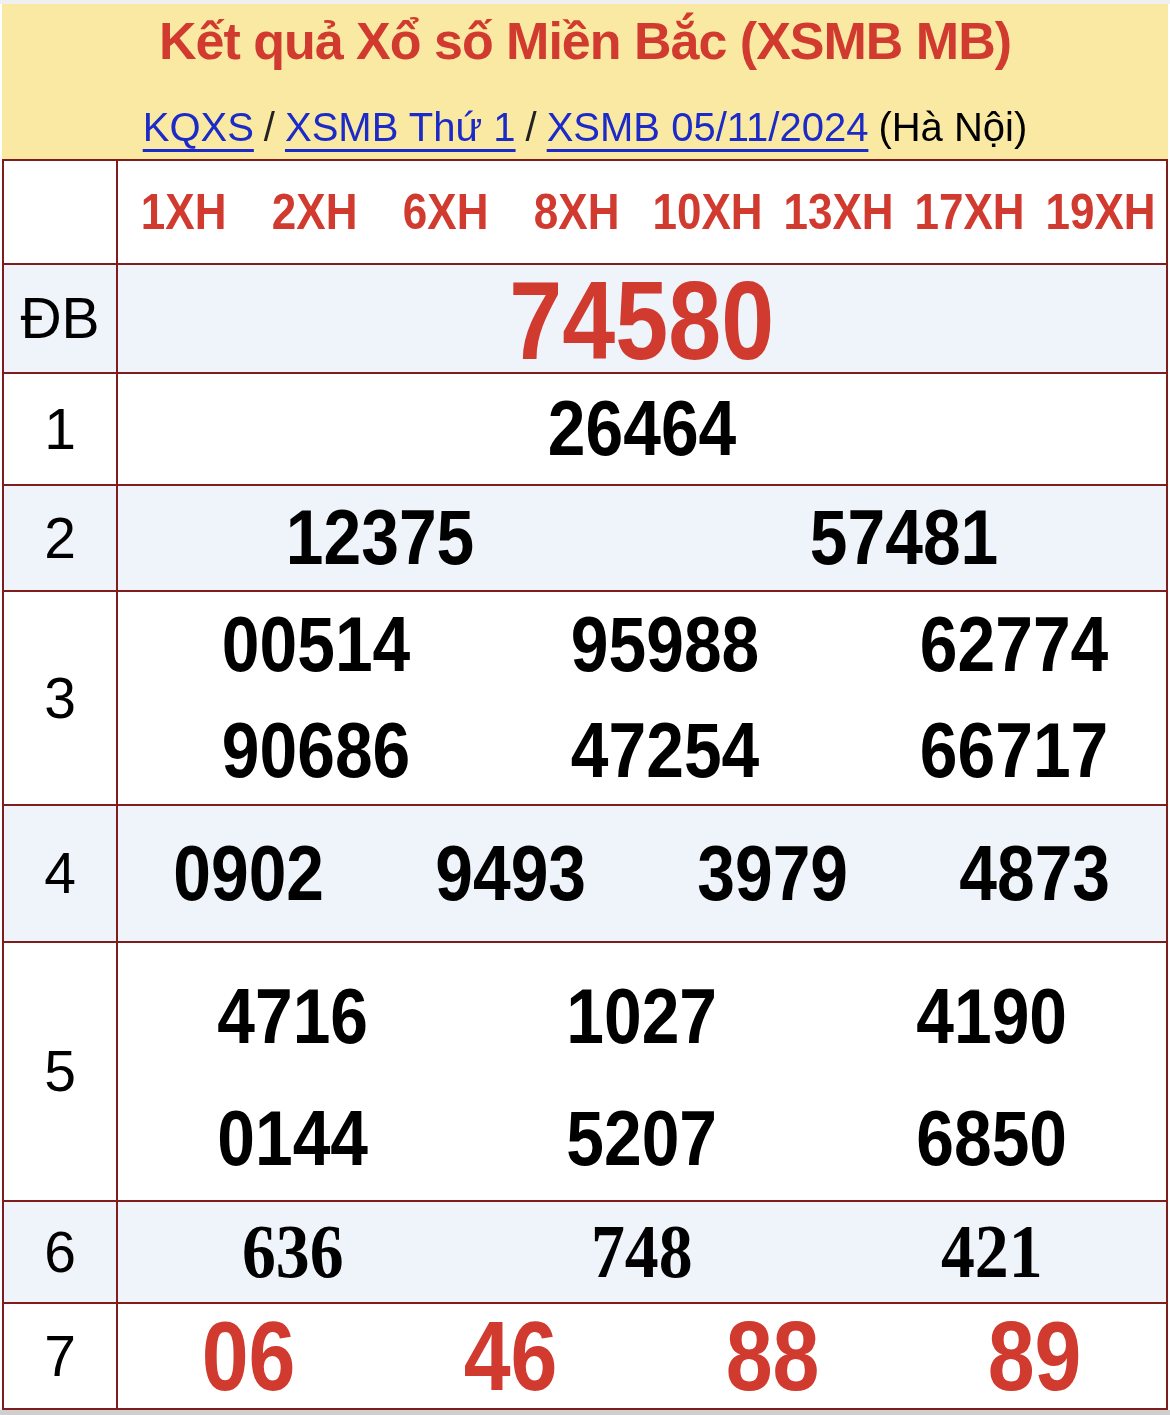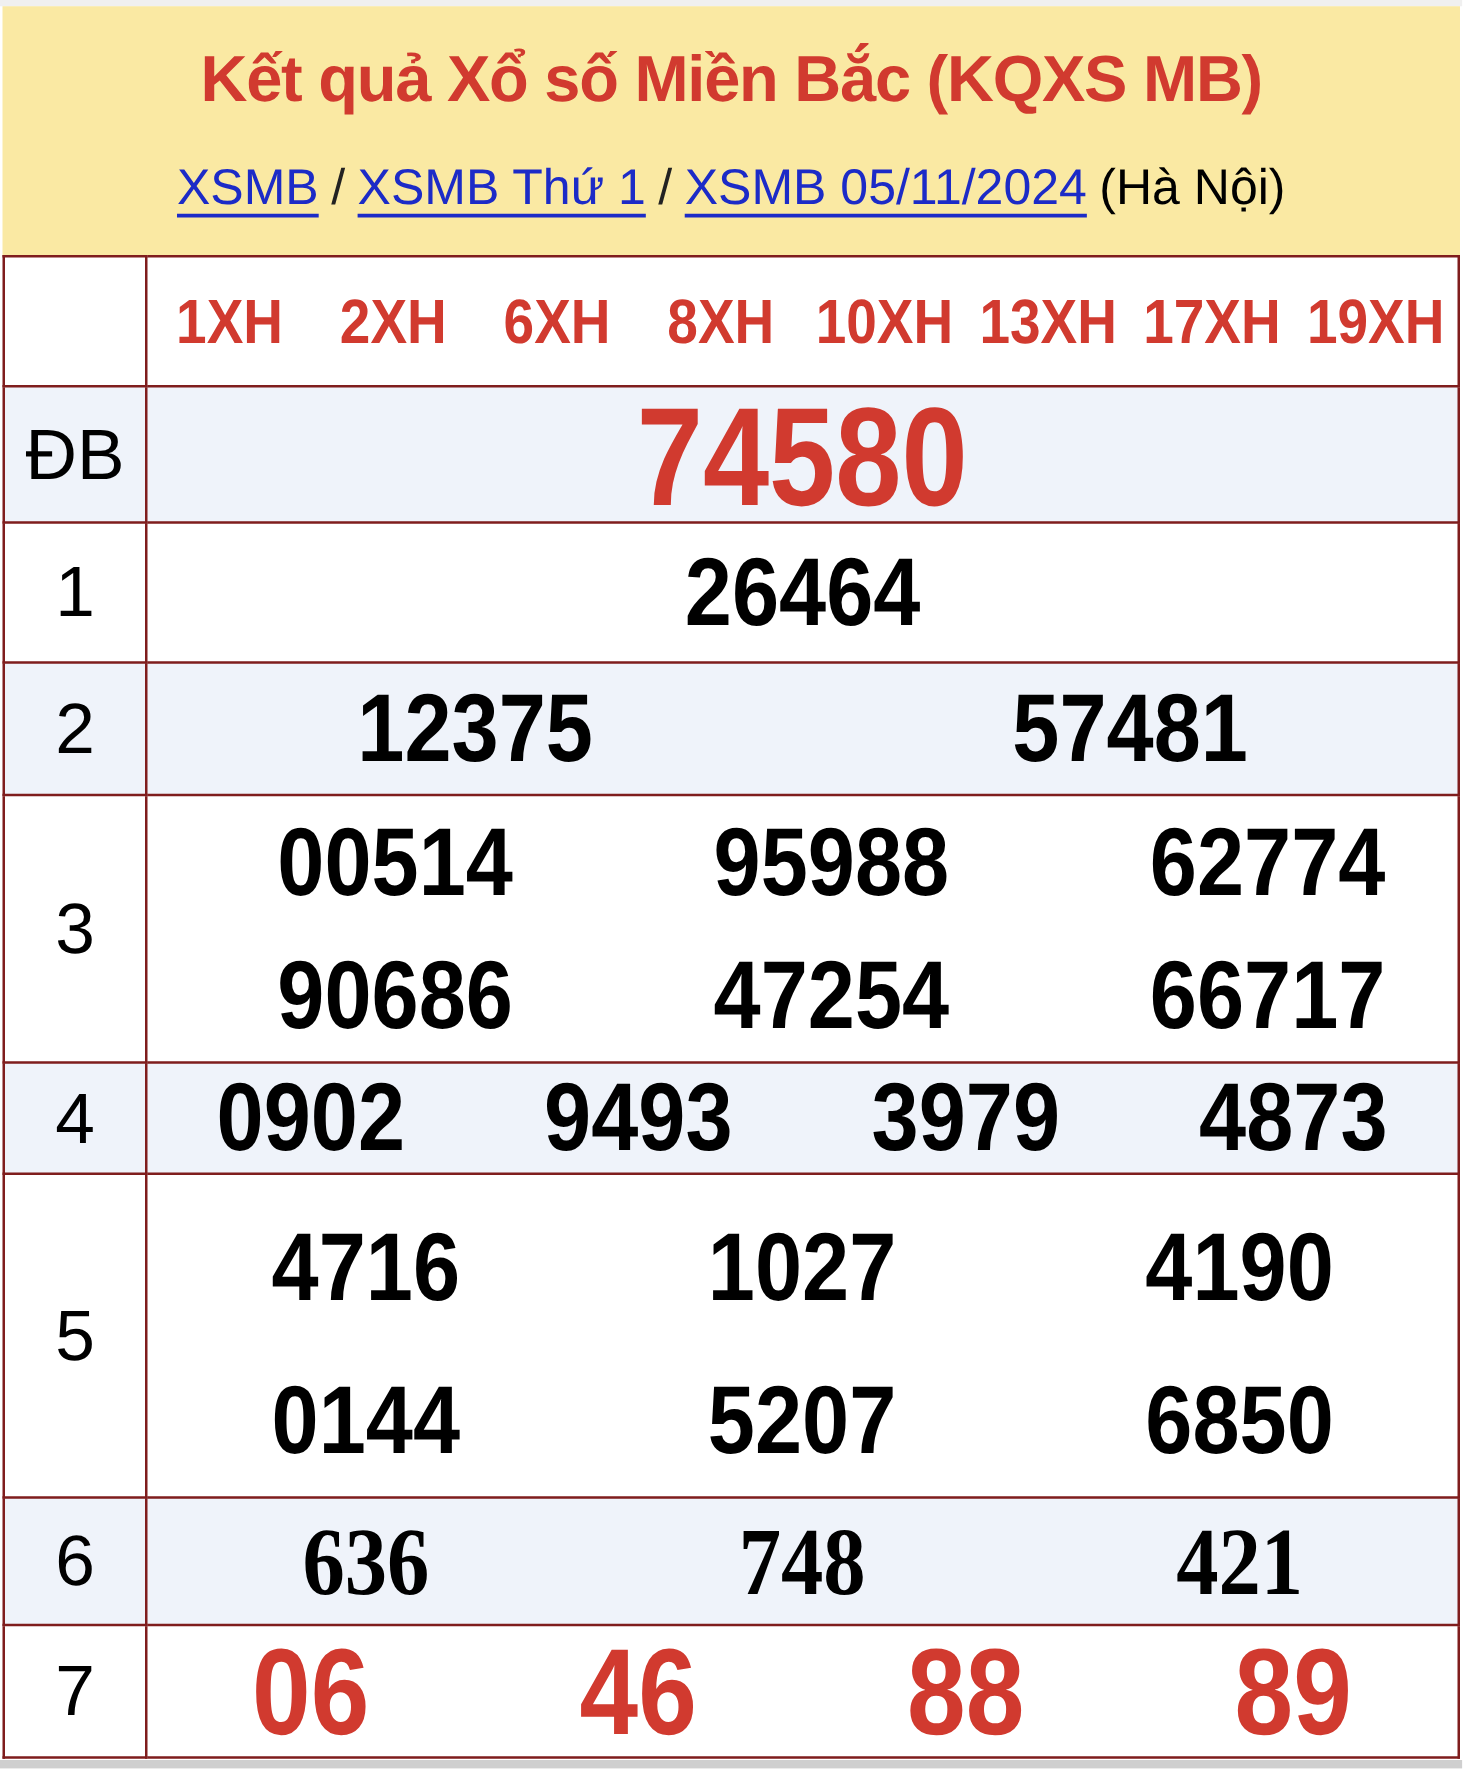--- a/index.html
+++ b/index.html
@@ -130,41 +130,41 @@
     font-size: 98px;
     transform: scaleX(0.86);
     color: #d13a2f;
   }
   
   .h-times { height: 102px; }
   .h-db    { height: 107px; }
   .h-r1    { height: 110px; }
   .h-r2    { height: 104px; }
   .h-r3    { height: 212px; padding-left: 23px; }
-  .h-r4    { height: 87px; border-radius: 22px; }
+  .h-r4    { height: 135px; border-radius: 22px; }
   .h-r5    { height: 244px; margin-top: 13px; }
   .h-r6    { height: 100px; font-family: Liberation Serif, serif; }
   .h-r7    { height: 104px; border-radius: 27px; }
   .bottom-strip {
     height: 7px;
     background: #cfcfcf;
     margin-top: auto;
   }
 </style>
 </head>
 <body>
 
 <div class="page">
 
   <div class="top-strip"></div>
 
   <header class="masthead">
-    <h1 class="title">Kết quả Xổ số Miền Bắc (KQXS MB)</h1>
+    <h1 class="title">Kết quả Xổ số Miền Bắc (XSMB MB)</h1>
     <nav class="breadcrumb">
-      <a>XSMB</a><span class="sep">/</span><a>XSMB Thứ 1</a><span class="sep">/</span><a>XSMB 05/11/2024</a><span class="suffix">(Hà Nội)</span>
+      <a>KQXS</a><span class="sep">/</span><a>XSMB Thứ 1</a><span class="sep">/</span><a>XSMB 05/11/2024</a><span class="suffix">(Hà Nội)</span>
     </nav>
   </header>
 
   <div class="table-wrap">
     <table class="kq">
       <tbody>
 
         <tr>
           <td class="label-cell"></td>
           <td>

